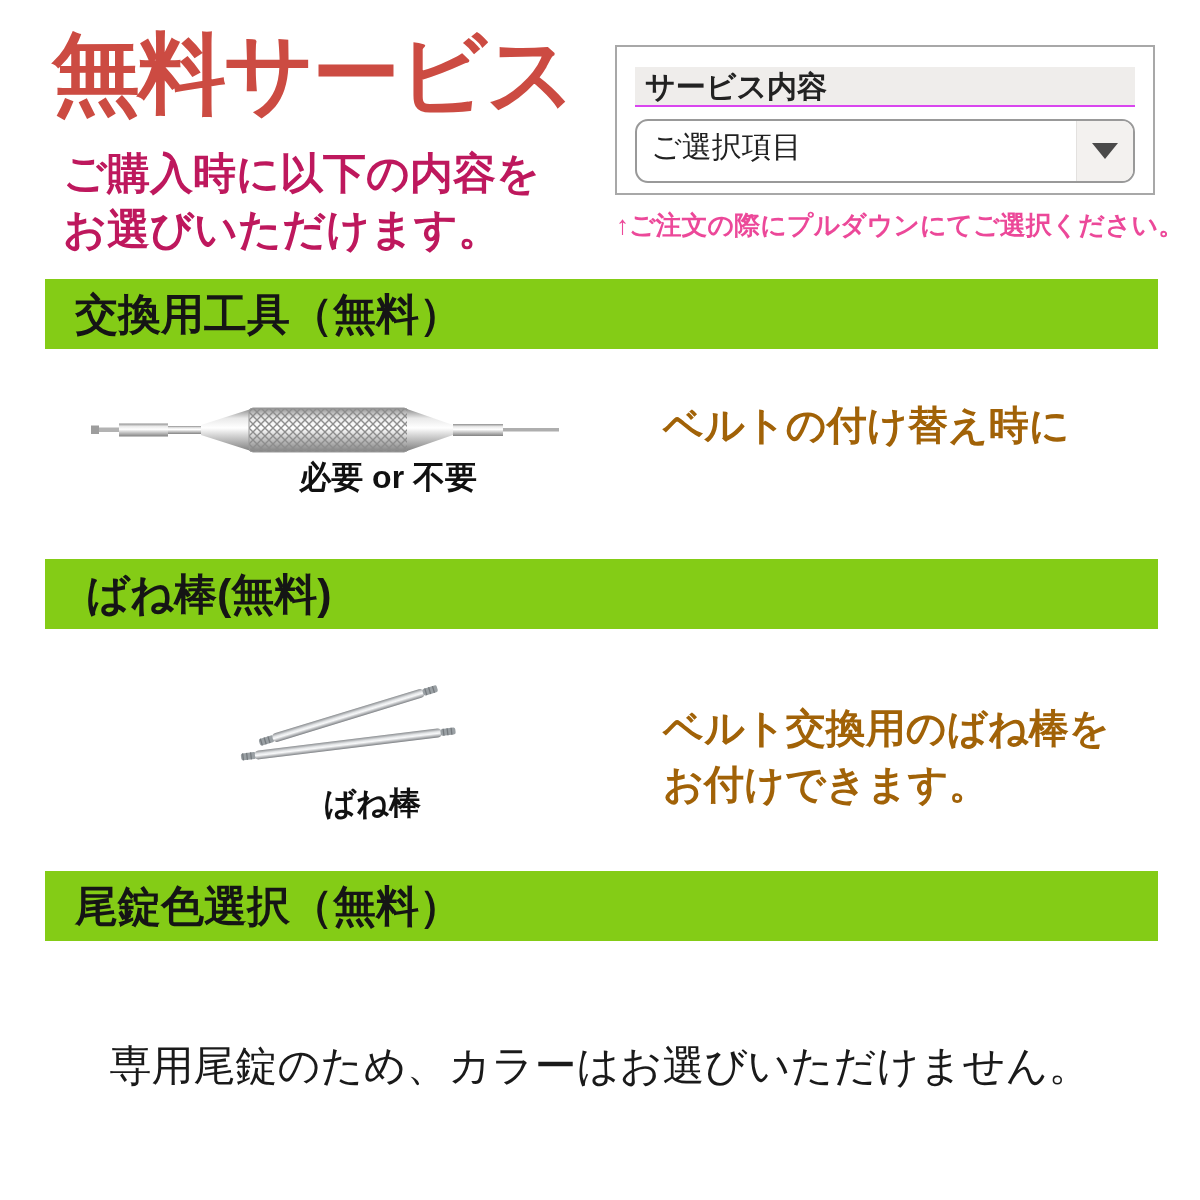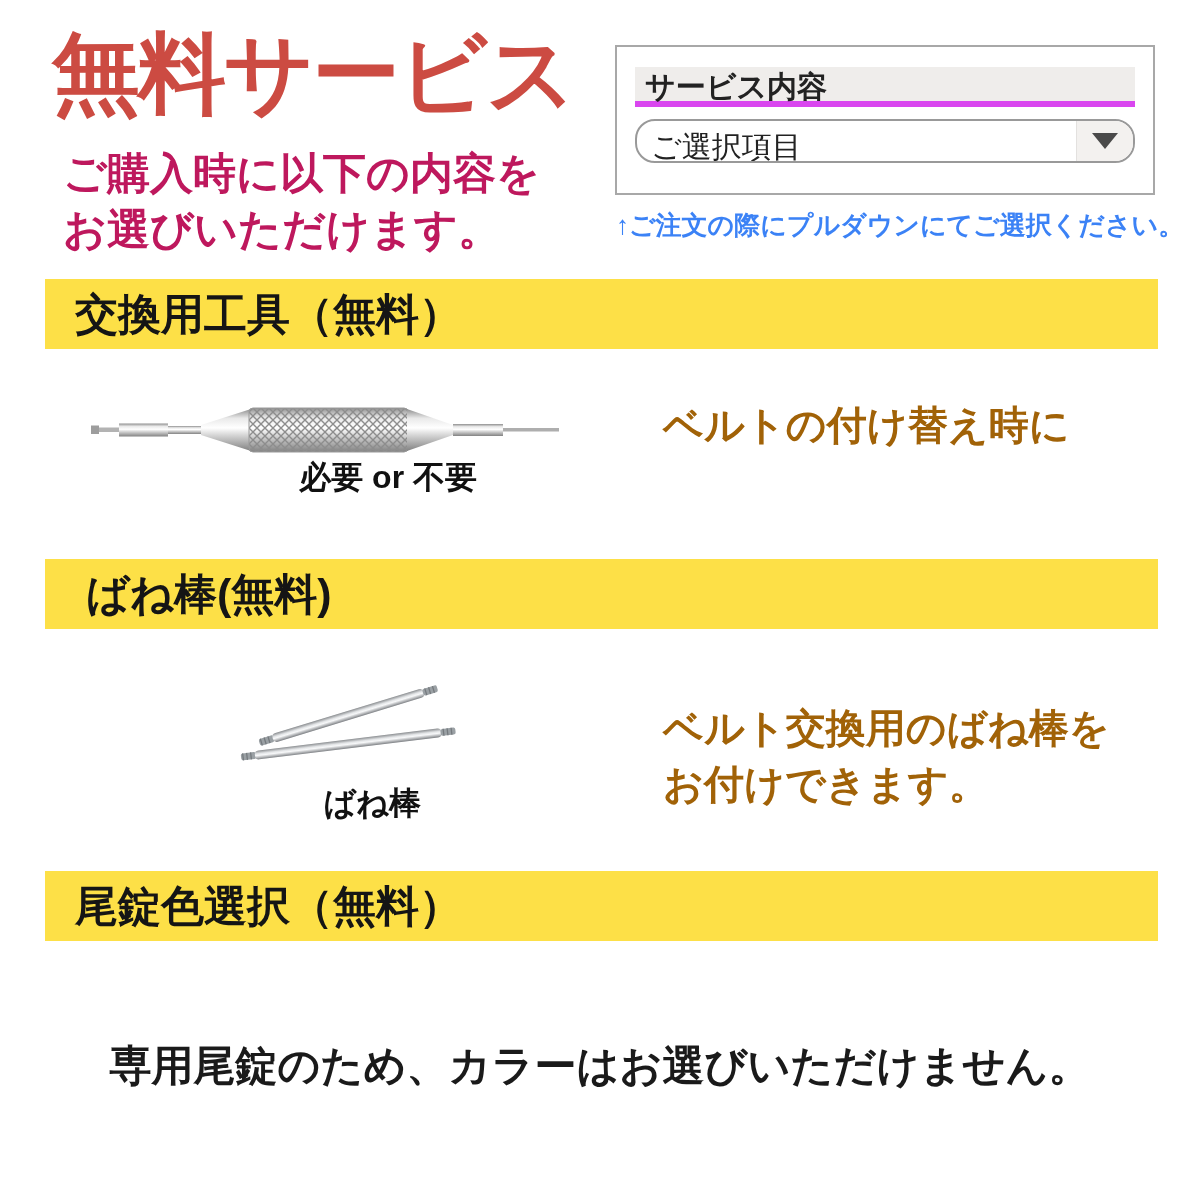--- a/index.html
+++ b/index.html
@@ -21,51 +21,51 @@
     font-size:43px;font-weight:700;line-height:1.3;color:#be185d;
   }
 
   
   .service-box{
     left:615px;top:45px;width:540px;height:150px;
     border:2px solid #a8a8a8;background:#ffffff;box-sizing:border-box;
   }
   .service-label{
     position:absolute;left:18px;right:18px;top:20px;height:40px;
-    background:#efedeb;border-bottom:6px solid #d946ef;
+    background:#efedeb;border-bottom:2px solid #d946ef;
     font-size:30px;font-weight:700;color:#222;
     line-height:40px;padding-left:10px;box-sizing:border-box;
   }
   .service-select{
-    position:absolute;left:18px;right:18px;top:72px;height:44px;
-    border:2px solid #999999;border-radius:20px;background:#ffffff;
+    position:absolute;left:18px;right:18px;top:72px;height:64px;
+    border:2px solid #999999;border-radius:13px;background:#ffffff;
     box-sizing:border-box;overflow:hidden;cursor:pointer;
   }
   .select-value{
     position:absolute;left:14px;top:0;height:52px;line-height:52px;
     font-size:30px;color:#222;font-weight:400;white-space:nowrap;
   }
   .select-arrow-zone{
     position:absolute;right:0;top:0;bottom:0;width:56px;
     background:#f3f1ef;border-left:1px solid #e3e1df;
     display:flex;align-items:center;justify-content:center;
   }
   .select-arrow{
     width:0;height:0;
     border-left:13px solid transparent;border-right:13px solid transparent;
     border-top:16px solid #4a4a4a;
   }
   .pulldown-note{
     left:616px;top:208px;width:560px;
-    font-size:26px;font-weight:700;color:#3b82f6;white-space:nowrap;
+    font-size:26px;font-weight:700;color:#ec4899;white-space:nowrap;
   }
 
   
   .section-bar{
-    left:45px;width:1113px;height:70px;background:#fde047;
+    left:45px;width:1113px;height:70px;background:#84cc16;
     font-size:43px;font-weight:800;color:#151515;
     line-height:70px;padding-left:30px;box-sizing:border-box;white-space:nowrap;
   }
   .bar-1{top:279px;}
   .bar-2{top:559px;padding-left:41px;}
   .bar-3{top:871px;}
 
   
   .desc{
     font-size:40px;font-weight:700;color:#a16207;line-height:56px;
@@ -77,21 +77,21 @@
     font-size:32px;font-weight:700;color:#111;text-align:right;white-space:nowrap;
   }
   .caption-1{left:177px;top:456px;width:300px;}
   .caption-2{left:271px;top:782px;width:150px;}
 
   .tool-svg{left:85px;top:400px;}
   .bars-svg{left:240px;top:675px;}
 
   .footer-note{
     left:0;top:1038px;width:1200px;text-align:center;
-    font-size:42px;font-weight:700;color:#1a1a1a;white-space:nowrap;
+    font-size:42px;font-weight:400;color:#1a1a1a;white-space:nowrap;
   }
 </style>
 </head>
 <body>
 
 <div class="abs main-title">無料サービス</div>
 
 <div class="abs subtitle">
   <div>ご購入時に以下の内容を</div>
   <div>お選びいただけます。</div>

